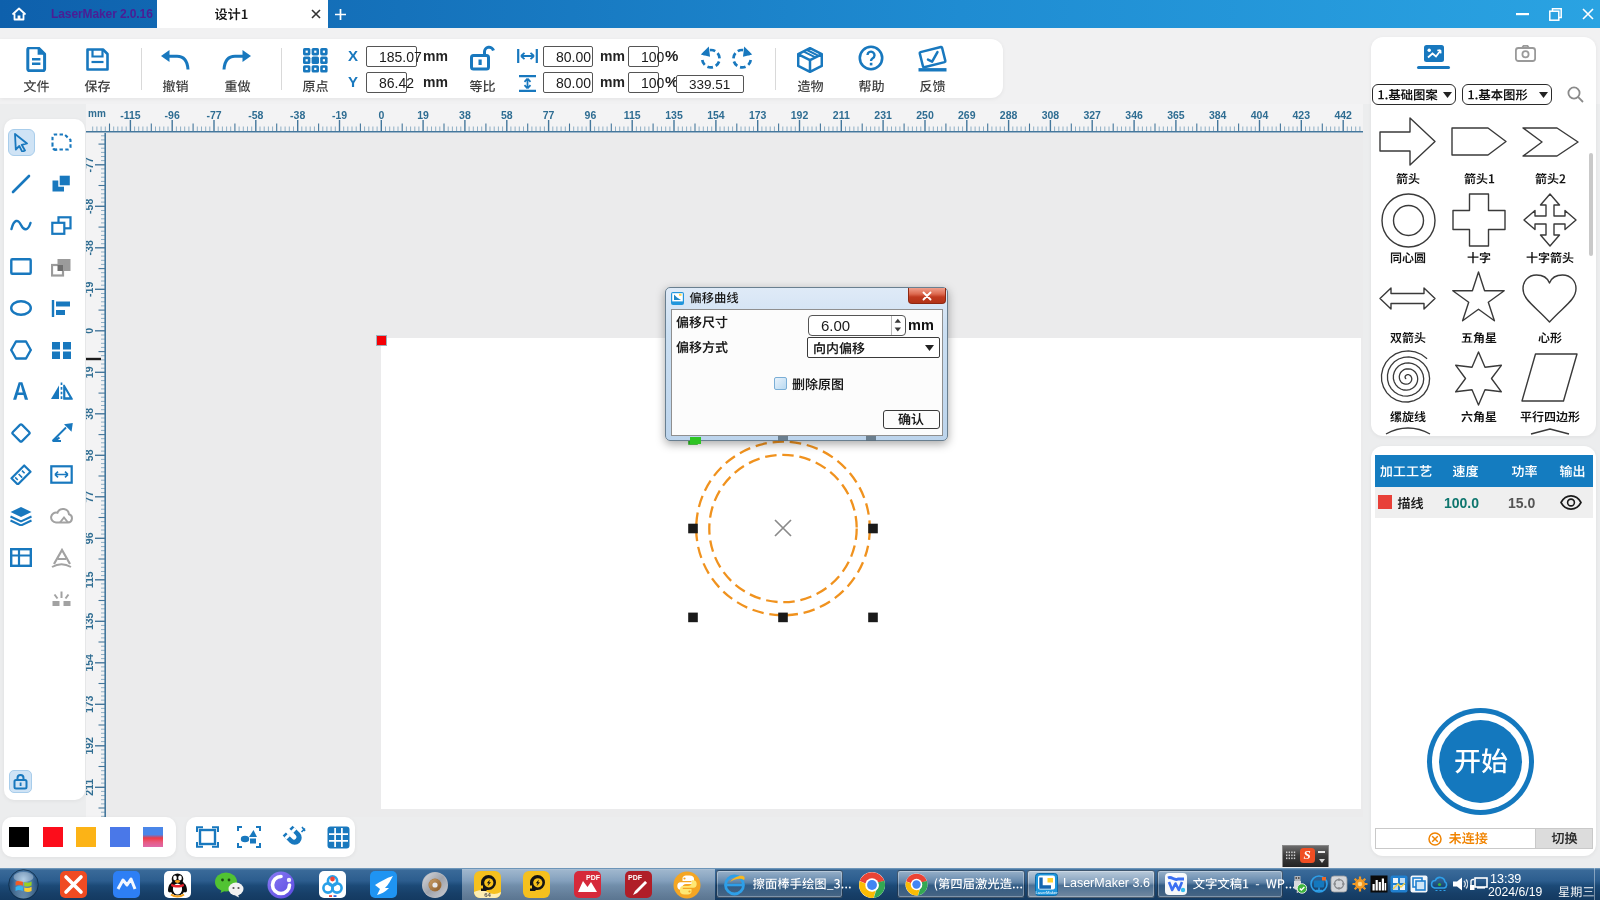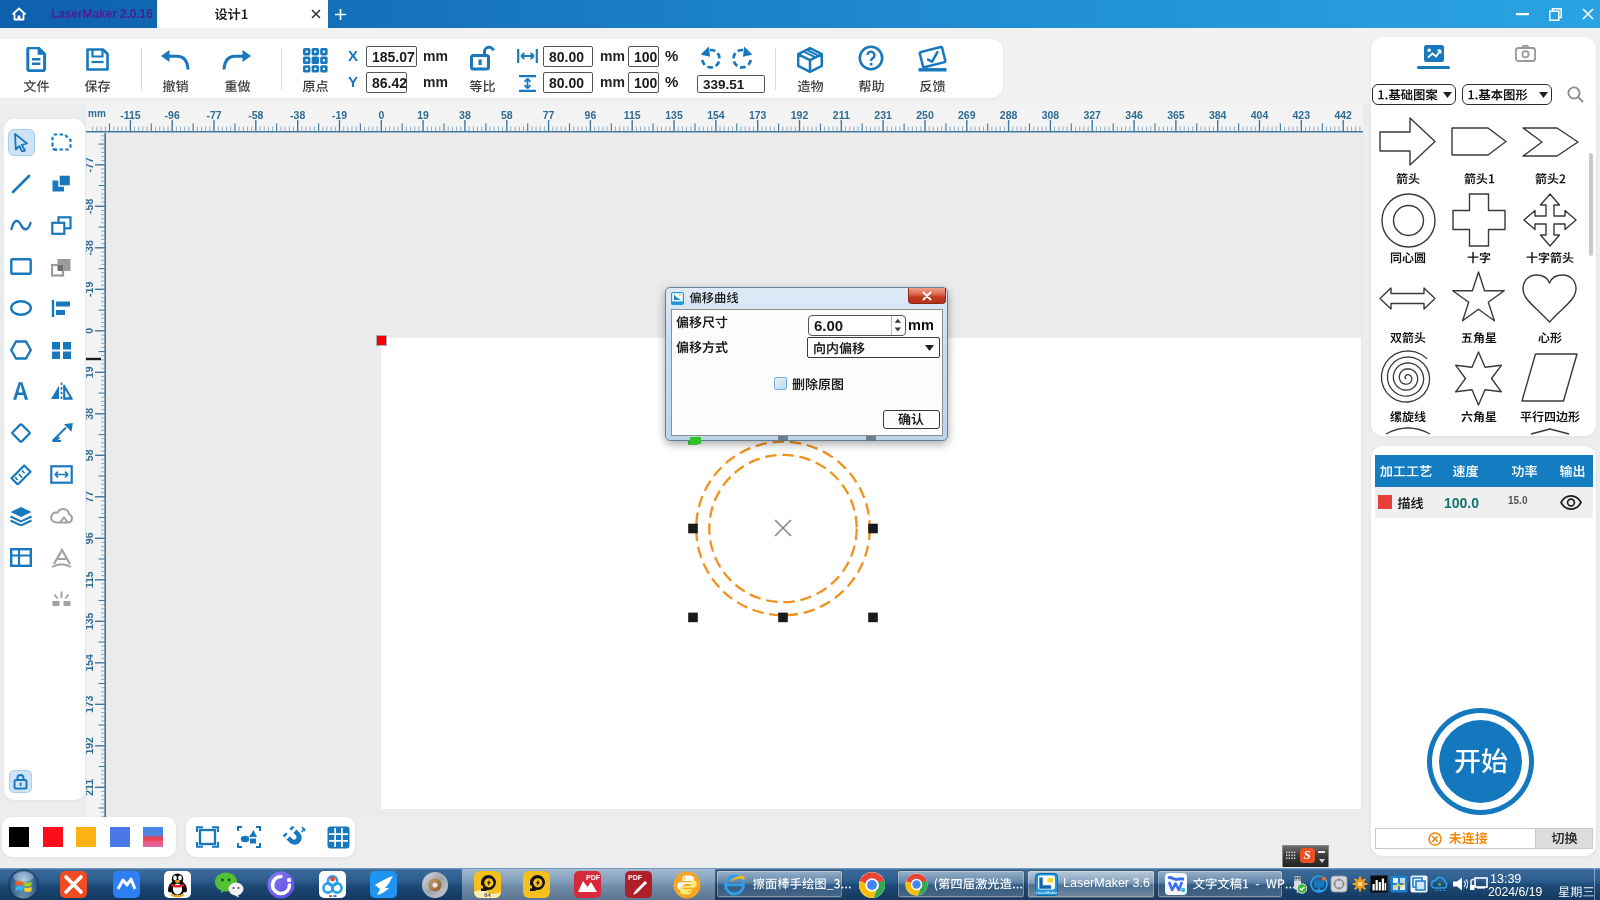--- a/index.html
+++ b/index.html
@@ -1,20 +1,20 @@
 <!DOCTYPE html>
 <html><head><meta charset="utf-8">
 <style>
 *{margin:0;padding:0;box-sizing:border-box}
 html,body{width:1600px;height:900px;overflow:hidden}
 body{font-family:"Liberation Sans",sans-serif;background:#ecedee;position:relative}
 .abs{position:absolute}
 .panel{position:absolute;background:#fff;border-radius:10px;box-shadow:0 1px 4px rgba(0,0,0,0.06)}
 .inbox{position:absolute;background:#fff;border:1.5px solid #555;border-radius:2px;
- font-weight:bold;font-size:14px;color:#1a1a1a;display:flex;align-items:center;padding-left:5px}
+ font-weight:normal;font-size:14px;color:#1a1a1a;display:flex;align-items:center;padding-left:12px}
 </style></head><body>
 
 <div class="abs" style="left:0;top:0;width:1600px;height:28px;background:linear-gradient(90deg,#0e60ac 0%,#1572bb 25%,#1f8cd2 60%,#2aa3e2 100%)"></div>
 <svg class="abs" style="left:11px;top:6px" width="16" height="16" viewBox="0 0 16 16">
 <path d="M2 8 L8 2.5 L14 8" stroke="#fff" stroke-width="1.8" fill="none" stroke-linecap="round" stroke-linejoin="round"></path>
 <path d="M3.5 7.5 V13.5 H12.5 V7.5" stroke="#fff" stroke-width="1.8" fill="none" stroke-linejoin="round"></path>
 <rect x="6.6" y="9.5" width="2.8" height="4" fill="#fff"></rect>
   </svg>
 <div class="abs" style="left:51px;top:0;height:28px;line-height:28px;color:#4c1d95;font-size:12px;font-weight:bold;letter-spacing:-0.1px">LaserMaker 2.0.16</div>
 <div class="abs" style="left:157px;top:0;width:171px;height:28px;background:#fff"></div>
@@ -124,21 +124,21 @@
 <div class="abs" style="left:665px;top:47px;font-weight:bold;font-size:15px;color:#222">%</div>
 <div class="abs" style="left:665px;top:73px;font-weight:bold;font-size:15px;color:#222">%</div>
 <svg class="abs" style="left:699px;top:46px" width="23" height="23" viewBox="0 0 23 23">
 <path d="M4 9 A8.7 8.7 0 1 1 3.2 13.5" fill="none" stroke="#1878be" stroke-width="2.7" stroke-dasharray="5.5 3.2"></path>
 <path d="M9.8 0.5 L1.8 8.6 L11 10.8 Z" fill="#1878be"></path>
   </svg>
 <svg class="abs" style="left:731px;top:46px" width="23" height="23" viewBox="0 0 23 23">
 <path d="M19 9 A8.7 8.7 0 1 0 19.8 13.5" fill="none" stroke="#1878be" stroke-width="2.7" stroke-dasharray="5.5 3.2"></path>
 <path d="M13.2 0.5 L21.2 8.6 L12 10.8 Z" fill="#1878be"></path>
   </svg>
-<div class="inbox" style="left:697px;top:75px;width:68px;height:18px;font-size:13.5px">339.51</div>
+<div class="inbox" style="left:676px;top:75px;width:68px;height:18px;font-size:13.5px">339.51</div>
 <div class="abs" style="left:775px;top:48px;width:1px;height:42px;background:#d9d9d9"></div>
 <svg class="abs" style="left:797px;top:47px" width="26" height="26" viewBox="0 0 26 26">
 <path d="M13 1.2 L24.8 7.2 V18.8 L13 24.8 L1.2 18.8 V7.2 Z M1.4 7.4 L13 13.2 L24.6 7.4 M13 13.2 V24.4" fill="none" stroke="#1878be" stroke-width="2.5" stroke-linejoin="round"></path>
 <path d="M6.8 4.6 L18.4 10.4 M10 3 L21.6 8.8" stroke="#1878be" stroke-width="2"></path>
   </svg>
 <svg style="position:absolute;left:796.5px;top:78.0px;overflow:visible" width="27" height="16" viewBox="0 -13.5 27 16.5">
     <path d="M5.8 -9.8H12.3V-8.7H5.8ZM4.1 -7.2H12.9V-6.1H4.1ZM5.8 -11.2 6.9 -11Q6.6 -10 6.2 -9Q5.7 -8 5.1 -7.4Q5 -7.5 4.8 -7.6Q4.6 -7.7 4.4 -7.8Q4.2 -7.9 4.1 -8Q4.6 -8.6 5.1 -9.5Q5.5 -10.3 5.8 -11.2ZM7.9 -11.4H9.2V-6.5H7.9ZM0.8 -10.2 1.8 -10.9Q2.1 -10.6 2.5 -10.2Q2.9 -9.8 3.3 -9.5Q3.6 -9.1 3.8 -8.8L2.8 -8Q2.6 -8.3 2.3 -8.7Q2 -9.1 1.6 -9.5Q1.2 -9.9 0.8 -10.2ZM3.5 -6.2V-1H2.3V-5H0.6V-6.2ZM6.4 -4.1V-2.3H10.6V-4.1ZM5.2 -5.1H11.8V-1.3H5.2ZM3.1 -1.5Q3.4 -1.5 3.7 -1.3Q4 -1.1 4.4 -0.8Q5 -0.4 5.9 -0.3Q6.8 -0.2 7.9 -0.2Q8.4 -0.2 9.1 -0.2Q9.8 -0.3 10.6 -0.3Q11.3 -0.3 12 -0.4Q12.6 -0.4 13.2 -0.5Q13.1 -0.4 13 -0.1Q12.9 0.1 12.9 0.4Q12.8 0.6 12.8 0.8Q12.4 0.8 11.7 0.8Q11.1 0.8 10.4 0.9Q9.7 0.9 9 0.9Q8.4 0.9 7.8 0.9Q6.6 0.9 5.8 0.8Q4.9 0.7 4.3 0.3Q3.9 0.1 3.6 -0.2Q3.3 -0.4 3.1 -0.4Q2.9 -0.4 2.6 -0.2Q2.3 0 2 0.4Q1.7 0.7 1.4 1.1L0.6 -0Q1.2 -0.6 1.9 -1.1Q2.6 -1.5 3.1 -1.5Z M20.6 -11.4 21.8 -11.2Q21.5 -10.1 21.1 -9Q20.8 -8 20.3 -7.1Q19.8 -6.2 19.3 -5.5Q19.2 -5.6 19 -5.7Q18.8 -5.9 18.6 -6Q18.4 -6.2 18.3 -6.2Q18.8 -6.8 19.3 -7.7Q19.7 -8.5 20.1 -9.4Q20.4 -10.4 20.6 -11.4ZM25.2 -9.2H26.4Q26.4 -9.2 26.4 -9.1Q26.4 -9 26.4 -8.8Q26.4 -8.7 26.4 -8.6Q26.3 -6.3 26.2 -4.7Q26.1 -3.1 26 -2.1Q25.8 -1 25.7 -0.5Q25.5 0.1 25.3 0.4Q25.1 0.7 24.9 0.8Q24.6 0.9 24.3 1Q24 1 23.6 1Q23.2 1 22.8 1Q22.8 0.7 22.7 0.3Q22.6 -0 22.4 -0.3Q22.9 -0.2 23.2 -0.2Q23.6 -0.2 23.8 -0.2Q23.9 -0.2 24 -0.3Q24.1 -0.3 24.3 -0.4Q24.4 -0.6 24.5 -1.2Q24.7 -1.7 24.8 -2.7Q24.9 -3.7 25 -5.2Q25.1 -6.7 25.2 -8.9ZM20.7 -9.2H25.7V-8H20.2ZM21.9 -8.8 22.9 -8.4Q22.6 -7.2 22.1 -6Q21.6 -4.7 21 -3.7Q20.3 -2.6 19.5 -1.9Q19.4 -2.1 19.1 -2.3Q18.8 -2.5 18.6 -2.7Q19.1 -3.1 19.7 -3.8Q20.2 -4.5 20.6 -5.3Q21.1 -6.2 21.4 -7.1Q21.7 -8 21.9 -8.8ZM23.8 -8.7 24.8 -8.2Q24.6 -6.9 24.2 -5.6Q23.8 -4.2 23.2 -3Q22.7 -1.8 22 -0.8Q21.3 0.2 20.4 0.9Q20.2 0.7 19.9 0.5Q19.6 0.2 19.4 0.1Q20.3 -0.5 21 -1.5Q21.7 -2.4 22.2 -3.6Q22.8 -4.8 23.2 -6.1Q23.6 -7.4 23.8 -8.7ZM13.9 -4Q14.6 -4.1 15.4 -4.3Q16.2 -4.6 17.2 -4.8Q18.1 -5.1 19 -5.4L19.2 -4.3Q17.9 -3.9 16.6 -3.5Q15.3 -3 14.3 -2.7ZM16.4 -11.4H17.6V1.1H16.4ZM14.7 -10.6 15.8 -10.4Q15.7 -9.5 15.5 -8.7Q15.4 -7.8 15.2 -7Q15 -6.2 14.8 -5.6Q14.7 -5.7 14.5 -5.8Q14.3 -5.9 14.1 -6Q13.9 -6.1 13.8 -6.2Q14.1 -6.7 14.2 -7.5Q14.4 -8.2 14.5 -9Q14.6 -9.8 14.7 -10.6ZM14.9 -8.7H18.9V-7.5H14.7Z" fill="#3f3f3f"></path>
   </svg>
 <svg class="abs" style="left:858px;top:45px" width="26" height="26" viewBox="0 0 26 26">
 <circle cx="13" cy="13" r="11.2" fill="none" stroke="#1878be" stroke-width="2.6"></circle>
@@ -971,21 +971,21 @@
   </svg>
 <svg style="position:absolute;left:1559.0px;top:462.5px;overflow:visible" width="27" height="16" viewBox="0 -13.5 27 16.5">
     <path d="M0.5 -9.9H5V-8.6H0.5ZM2.8 -7.7H4V1.1H2.8ZM0.5 -2.4Q1.3 -2.6 2.5 -2.8Q3.7 -3.1 5 -3.3L5.1 -2.1Q3.9 -1.8 2.8 -1.6Q1.7 -1.3 0.8 -1.1ZM0.9 -4.2Q0.8 -4.4 0.8 -4.6Q0.7 -4.8 0.6 -5Q0.5 -5.2 0.5 -5.4Q0.7 -5.4 0.8 -5.7Q0.9 -6 1.1 -6.5Q1.1 -6.7 1.3 -7.2Q1.4 -7.7 1.6 -8.4Q1.7 -9.1 1.8 -9.9Q2 -10.7 2 -11.4L3.3 -11.2Q3.2 -10.1 2.9 -9Q2.7 -7.9 2.3 -6.8Q2 -5.8 1.7 -4.9V-4.9Q1.7 -4.9 1.5 -4.9Q1.4 -4.8 1.3 -4.7Q1.1 -4.6 1 -4.4Q0.9 -4.3 0.9 -4.2ZM0.9 -4.2V-5.4L1.5 -5.7H4.9V-4.4H1.9Q1.5 -4.4 1.3 -4.4Q1 -4.3 0.9 -4.2ZM6.3 -8.2H11.6V-7H6.3ZM5.5 -6.3H8.4V-5.2H6.6V1.1H5.5ZM8.1 -6.3H9.3V-0.2Q9.3 0.2 9.2 0.5Q9.1 0.7 8.8 0.9Q8.6 1 8.3 1.1Q7.9 1.1 7.4 1.1Q7.4 0.9 7.3 0.5Q7.2 0.2 7.1 -0.1Q7.4 -0 7.6 -0Q7.9 -0 8 -0Q8.1 -0 8.1 -0.2ZM6.4 -4.4H9V-3.4H6.4ZM6.3 -2.6H8.9V-1.5H6.3ZM9.8 -6H10.9V-1.1H9.8ZM11.5 -6.5H12.6V-0.3Q12.6 0.2 12.5 0.4Q12.4 0.7 12.1 0.8Q11.8 1 11.4 1Q10.9 1 10.3 1Q10.3 0.8 10.2 0.5Q10.1 0.1 10 -0.1Q10.4 -0.1 10.8 -0.1Q11.2 -0.1 11.3 -0.1Q11.5 -0.1 11.5 -0.3ZM8.9 -11.5 10 -11Q9.5 -10.2 8.8 -9.5Q8 -8.7 7.2 -8.1Q6.4 -7.5 5.5 -7.1Q5.4 -7.4 5.1 -7.7Q4.8 -8 4.6 -8.2Q5.4 -8.6 6.2 -9.1Q7 -9.6 7.7 -10.2Q8.4 -10.8 8.9 -11.5ZM9.4 -10.9Q10.2 -10 11.2 -9.4Q12.2 -8.8 13.3 -8.3Q13.1 -8.1 12.8 -7.8Q12.5 -7.5 12.4 -7.2Q11.2 -7.8 10.2 -8.6Q9.2 -9.3 8.3 -10.5Z M19.4 -11.4H21V-0.3H19.4ZM24.1 -4.7H25.7V1.2H24.1ZM15.4 -10.3H16.9V-6.8H23.6V-10.3H25.2V-5.4H15.4ZM14.7 -4.7H16.3V-1H24.9V0.4H14.7Z" fill="#fff"></path>
   </svg>
 <div class="abs" style="left:1375px;top:487px;width:218px;height:31px;background:#efefef"></div>
 <div class="abs" style="left:1378px;top:495px;width:14px;height:14px;background:#e84038"></div>
 <svg style="position:absolute;left:1397.0px;top:494.5px;overflow:visible" width="27" height="16" viewBox="0 -13.5 27 16.5">
     <path d="M4.9 -9.6H12.9V-8.3H4.9ZM6.5 -11.4H7.9V-6.7H6.5ZM9.9 -11.4H11.3V-6.7H9.9ZM5.3 -6.3H12.5V1H11.1V-5H6.7V1.1H5.3ZM6.1 -3.5H11.7V-2.3H6.1ZM6.1 -0.8H11.8V0.5H6.1ZM8.2 -5.6H9.5V0.1H8.2ZM0.3 -4.5Q1.1 -4.7 2.2 -5Q3.4 -5.3 4.5 -5.6L4.7 -4.3Q3.7 -4 2.6 -3.7Q1.5 -3.4 0.6 -3.1ZM0.5 -8.8H4.6V-7.5H0.5ZM2 -11.4H3.3V-0.5Q3.3 -0 3.2 0.3Q3.1 0.6 2.8 0.7Q2.5 0.9 2.1 1Q1.6 1 1 1Q0.9 0.8 0.8 0.4Q0.7 -0 0.6 -0.3Q1 -0.3 1.3 -0.3Q1.6 -0.3 1.8 -0.3Q1.9 -0.3 1.9 -0.4Q2 -0.4 2 -0.6Z M14.6 -2.3Q14.5 -2.5 14.5 -2.7Q14.4 -2.9 14.3 -3.2Q14.2 -3.4 14.1 -3.6Q14.4 -3.7 14.6 -3.9Q14.9 -4.1 15.2 -4.5Q15.4 -4.7 15.7 -5.1Q16 -5.5 16.4 -6.1Q16.8 -6.6 17.2 -7.3Q17.6 -8 18 -8.7L19.2 -7.9Q18.4 -6.6 17.4 -5.3Q16.5 -4 15.5 -3V-3Q15.5 -3 15.4 -2.9Q15.2 -2.9 15 -2.8Q14.9 -2.7 14.7 -2.5Q14.6 -2.4 14.6 -2.3ZM14.6 -2.3 14.5 -3.5 15.1 -3.9 18.8 -4.5Q18.8 -4.3 18.8 -3.9Q18.7 -3.5 18.8 -3.3Q17.5 -3.1 16.7 -2.9Q16 -2.8 15.5 -2.7Q15.1 -2.6 14.9 -2.5Q14.7 -2.4 14.6 -2.3ZM14.5 -5.6Q14.5 -5.8 14.4 -6Q14.3 -6.2 14.2 -6.5Q14.1 -6.8 14 -7Q14.2 -7 14.4 -7.2Q14.6 -7.4 14.8 -7.8Q14.9 -7.9 15.2 -8.3Q15.4 -8.6 15.6 -9.2Q15.9 -9.7 16.1 -10.2Q16.4 -10.8 16.6 -11.4L17.9 -10.8Q17.6 -10 17.2 -9.2Q16.7 -8.4 16.2 -7.7Q15.8 -6.9 15.3 -6.4V-6.3Q15.3 -6.3 15.2 -6.2Q15 -6.2 14.9 -6.1Q14.7 -6 14.6 -5.8Q14.5 -5.7 14.5 -5.6ZM14.5 -5.6 14.5 -6.6 15.1 -7.1 17.5 -7.2Q17.5 -7 17.4 -6.6Q17.4 -6.3 17.4 -6.1Q16.6 -6 16 -5.9Q15.5 -5.9 15.2 -5.8Q14.9 -5.8 14.7 -5.7Q14.6 -5.7 14.5 -5.6ZM14.2 -0.9Q14.7 -1 15.5 -1.3Q16.2 -1.5 17.1 -1.7Q17.9 -2 18.7 -2.2L19 -1Q17.8 -0.6 16.6 -0.2Q15.4 0.2 14.5 0.5ZM19.3 -8.3 25.7 -9.3 26 -8 19.6 -7ZM19 -5.4 26.1 -6.7 26.3 -5.4 19.3 -4.1ZM21.3 -11.5H22.7Q22.7 -10.1 22.8 -8.7Q22.8 -7.3 23 -6Q23.1 -4.8 23.3 -3.7Q23.6 -2.7 23.8 -1.9Q24.1 -1.1 24.4 -0.7Q24.7 -0.2 25.1 -0.2Q25.2 -0.2 25.3 -0.4Q25.4 -0.5 25.5 -0.8Q25.5 -1.1 25.6 -1.7Q25.8 -1.5 26.1 -1.2Q26.4 -1 26.6 -0.9Q26.5 -0.1 26.3 0.4Q26.1 0.8 25.8 1Q25.5 1.2 24.9 1.2Q24.2 1.2 23.7 0.7Q23.2 0.2 22.8 -0.7Q22.4 -1.6 22.1 -2.8Q21.8 -4 21.6 -5.4Q21.4 -6.8 21.4 -8.4Q21.3 -9.9 21.3 -11.5ZM23 -10.5 23.9 -11.3Q24.2 -11.1 24.5 -10.9Q24.8 -10.7 25.1 -10.5Q25.5 -10.3 25.7 -10.1L24.8 -9.2Q24.5 -9.5 24 -9.9Q23.5 -10.2 23 -10.5ZM25.2 -4.7 26.4 -4.2Q25.7 -3 24.6 -2Q23.5 -1 22.2 -0.3Q20.9 0.5 19.5 1Q19.3 0.7 19.1 0.4Q18.8 0 18.6 -0.2Q20 -0.6 21.2 -1.3Q22.5 -1.9 23.5 -2.8Q24.6 -3.7 25.2 -4.7Z" fill="#1a1a1a"></path>
   </svg>
 <div class="abs" style="left:1444px;top:495px;font-size:14px;font-weight:bold;color:#0f766e">100.0</div>
-<div class="abs" style="left:1508px;top:495px;font-size:10px;font-weight:bold;color:#555">15.0</div>
+<div class="abs" style="left:1508px;top:495px;font-size:14px;font-weight:bold;color:#555">15.0</div>
 <svg class="abs" style="left:1560px;top:495px" width="22" height="15" viewBox="0 0 22 15">
 <path d="M1 7.5 C4 2 8 0.9 11 0.9 C14 0.9 18 2 21 7.5 C18 13 14 14.1 11 14.1 C8 14.1 4 13 1 7.5 Z" fill="none" stroke="#1a1a1a" stroke-width="1.6"></path>
 <circle cx="11" cy="7.5" r="3.4" fill="none" stroke="#1a1a1a" stroke-width="1.6"></circle>
   </svg>
 <div class="abs" style="left:1427px;top:708px;width:107px;height:107px;border-radius:50%;background:#1478be"></div>
 <div class="abs" style="left:1432px;top:713px;width:97px;height:97px;border-radius:50%;background:#fff"></div>
 <div class="abs" style="left:1439px;top:720px;width:83px;height:83px;border-radius:50%;background:#1478be"></div>
 <svg style="position:absolute;left:1453.5px;top:744.0px;overflow:visible" width="54" height="33" viewBox="0 -27.0 54 32.9">
     <path d="M2.3 -21.1H24.9V-18.7H2.3ZM1.3 -11.5H25.7V-9H1.3ZM17.2 -19.8H19.9V2.3H17.2ZM7.7 -19.8H10.3V-12.5Q10.3 -10.5 10.1 -8.5Q9.8 -6.5 9.2 -4.5Q8.5 -2.6 7.1 -0.8Q5.7 0.9 3.4 2.4Q3.2 2.1 2.8 1.7Q2.4 1.4 2.1 1Q1.7 0.7 1.3 0.5Q3.5 -0.8 4.7 -2.4Q6 -3.9 6.6 -5.6Q7.3 -7.3 7.5 -9Q7.7 -10.8 7.7 -12.5Z M40.9 -1.1H50.3V1.1H40.9ZM39.3 -8.9H51.6V2.2H49.1V-6.6H41.6V2.3H39.3ZM46.8 -17.9 48.8 -18.9Q49.7 -17.7 50.6 -16.4Q51.5 -15 52.2 -13.7Q52.9 -12.4 53.3 -11.3L51.1 -10.1Q50.8 -11.2 50.1 -12.6Q49.4 -13.9 48.5 -15.3Q47.7 -16.7 46.8 -17.9ZM38.6 -10.8Q38.6 -11 38.4 -11.5Q38.3 -11.9 38.1 -12.4Q37.9 -12.9 37.8 -13.2Q38.2 -13.3 38.6 -13.7Q39 -14.2 39.5 -14.9Q39.8 -15.2 40.3 -16Q40.7 -16.8 41.3 -17.9Q41.9 -19 42.5 -20.3Q43.1 -21.5 43.5 -22.8L46.2 -22.1Q45.4 -20.2 44.4 -18.4Q43.5 -16.7 42.4 -15.1Q41.4 -13.4 40.4 -12.2V-12.1Q40.4 -12.1 40.1 -12Q39.9 -11.8 39.5 -11.6Q39.2 -11.4 38.9 -11.2Q38.6 -11 38.6 -10.8ZM38.6 -10.8 38.6 -12.8 40 -13.6 51.2 -14.4Q51.3 -13.8 51.5 -13.2Q51.6 -12.5 51.7 -12.1Q48.5 -11.9 46.3 -11.7Q44.1 -11.5 42.7 -11.4Q41.3 -11.2 40.5 -11.1Q39.7 -11 39.3 -11Q38.9 -10.9 38.6 -10.8ZM28.5 -8Q29 -9.4 29.4 -11.2Q29.8 -13 30.2 -15Q30.6 -16.9 30.9 -18.9Q31.2 -20.9 31.4 -22.7L33.8 -22.5Q33.6 -20.7 33.2 -18.6Q32.9 -16.6 32.5 -14.5Q32.1 -12.5 31.6 -10.6Q31.2 -8.7 30.7 -7.2ZM28.1 -17.3H35.8V-15H28.1ZM35.2 -17.3H35.6L36.1 -17.4L37.5 -17.2Q37.2 -11.9 36.3 -8.2Q35.3 -4.4 33.6 -1.9Q31.9 0.7 29.5 2.2Q29.2 1.8 28.8 1.2Q28.3 0.6 28 0.2Q30.1 -1 31.6 -3.3Q33.2 -5.6 34.1 -9Q35 -12.4 35.2 -16.8ZM28.5 -8 29.9 -9.8Q31 -9 32.2 -8.1Q33.4 -7.2 34.5 -6.2Q35.6 -5.2 36.5 -4.3Q37.5 -3.3 38.1 -2.5L36.5 -0.4Q35.9 -1.3 35 -2.2Q34.1 -3.2 33 -4.2Q32 -5.3 30.8 -6.2Q29.6 -7.2 28.5 -8Z" fill="#fff"></path>
   </svg>

